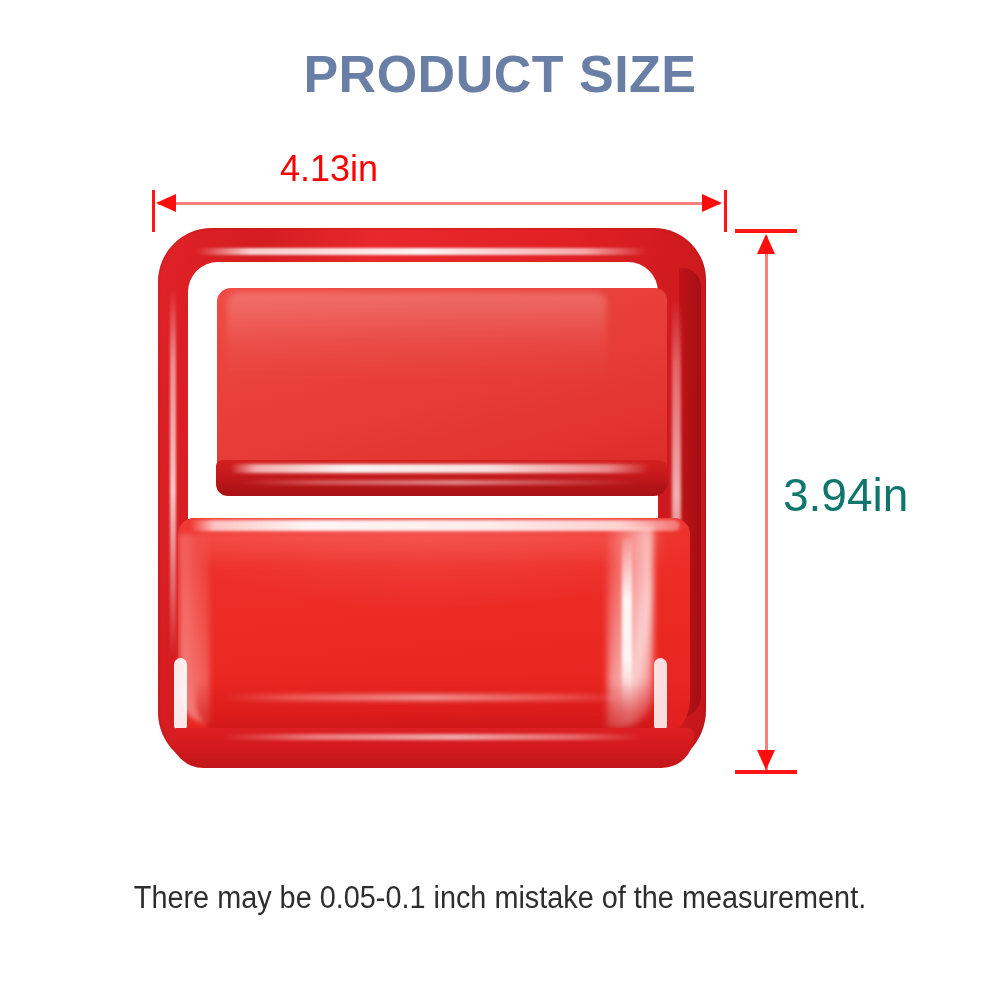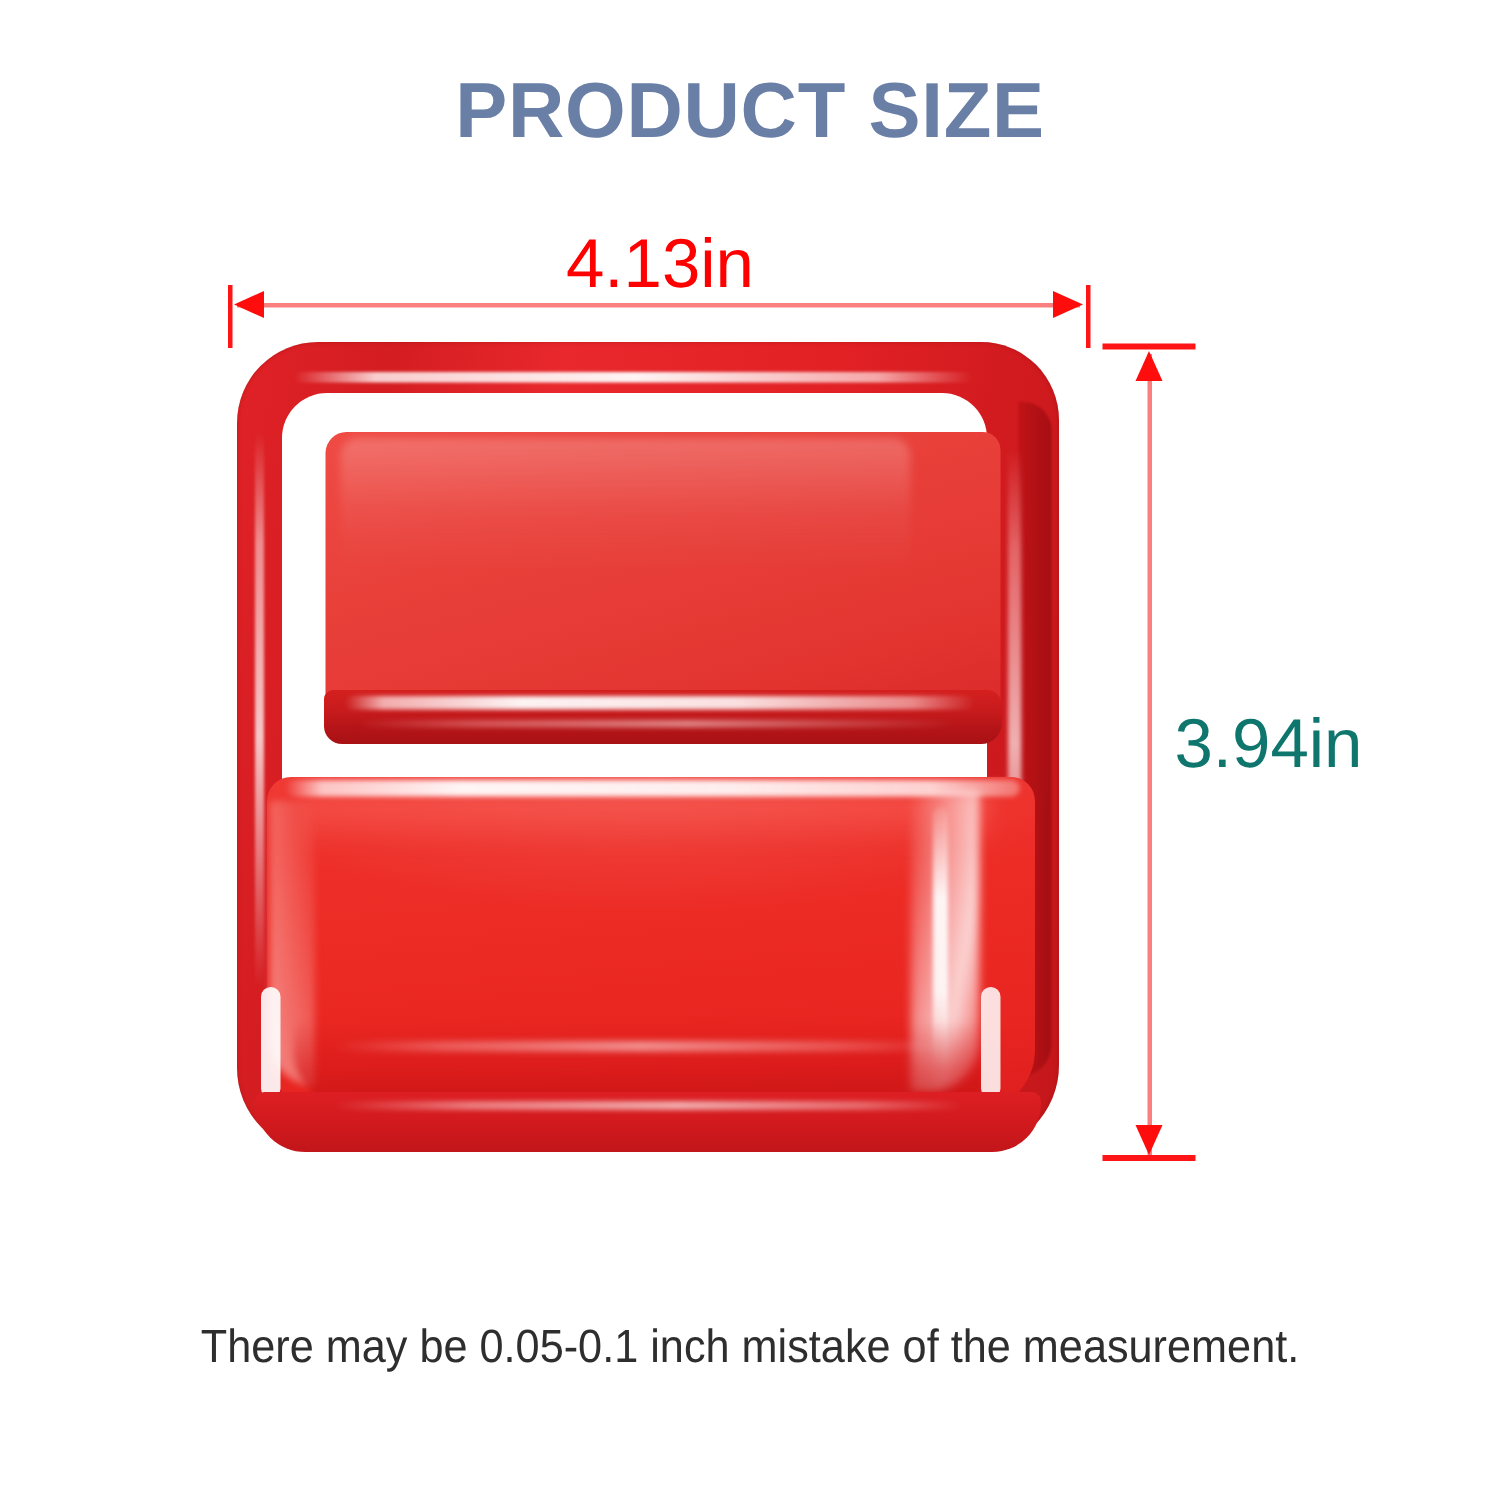--- a/index.html
+++ b/index.html
@@ -62,22 +62,21 @@
     width: 0; height: 0;
     border-top: 9px solid transparent;
     border-bottom: 9px solid transparent;
     border-left: 20px solid #ff0d0d;
   }
   #label-width {
     position: absolute;
     left: 280px;
     top: 148px;
     width: 320px;
-    text-align: center;
-    font-size: 46px;
+    font-size: 36px;
     color: #ff0000;
     font-family: "Liberation Sans", sans-serif;
   }
 
   
   .dimline-v {
     position: absolute;
     width: 3px;
     background: #fb7f7f;
   }

